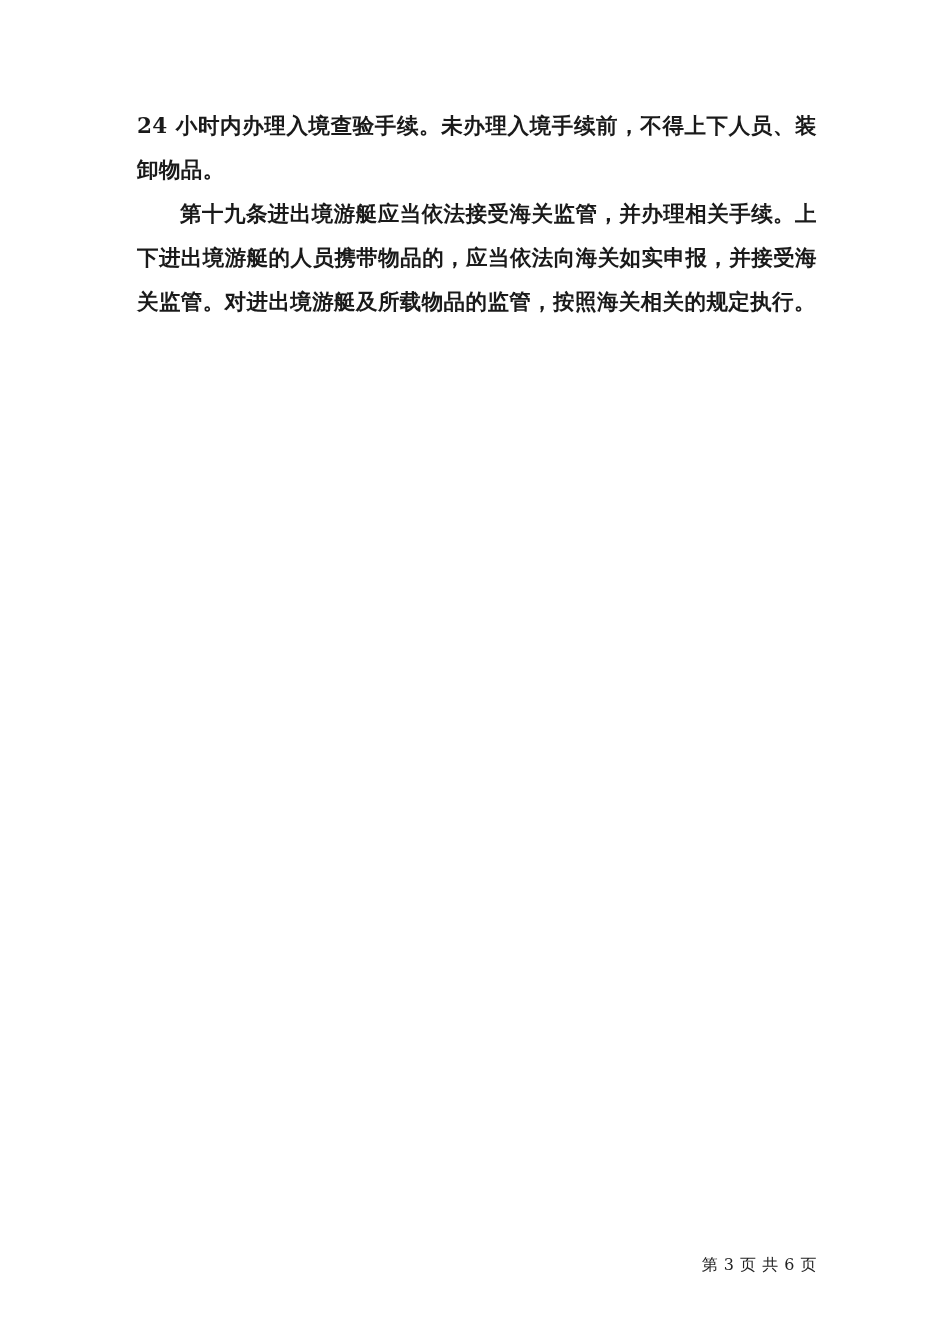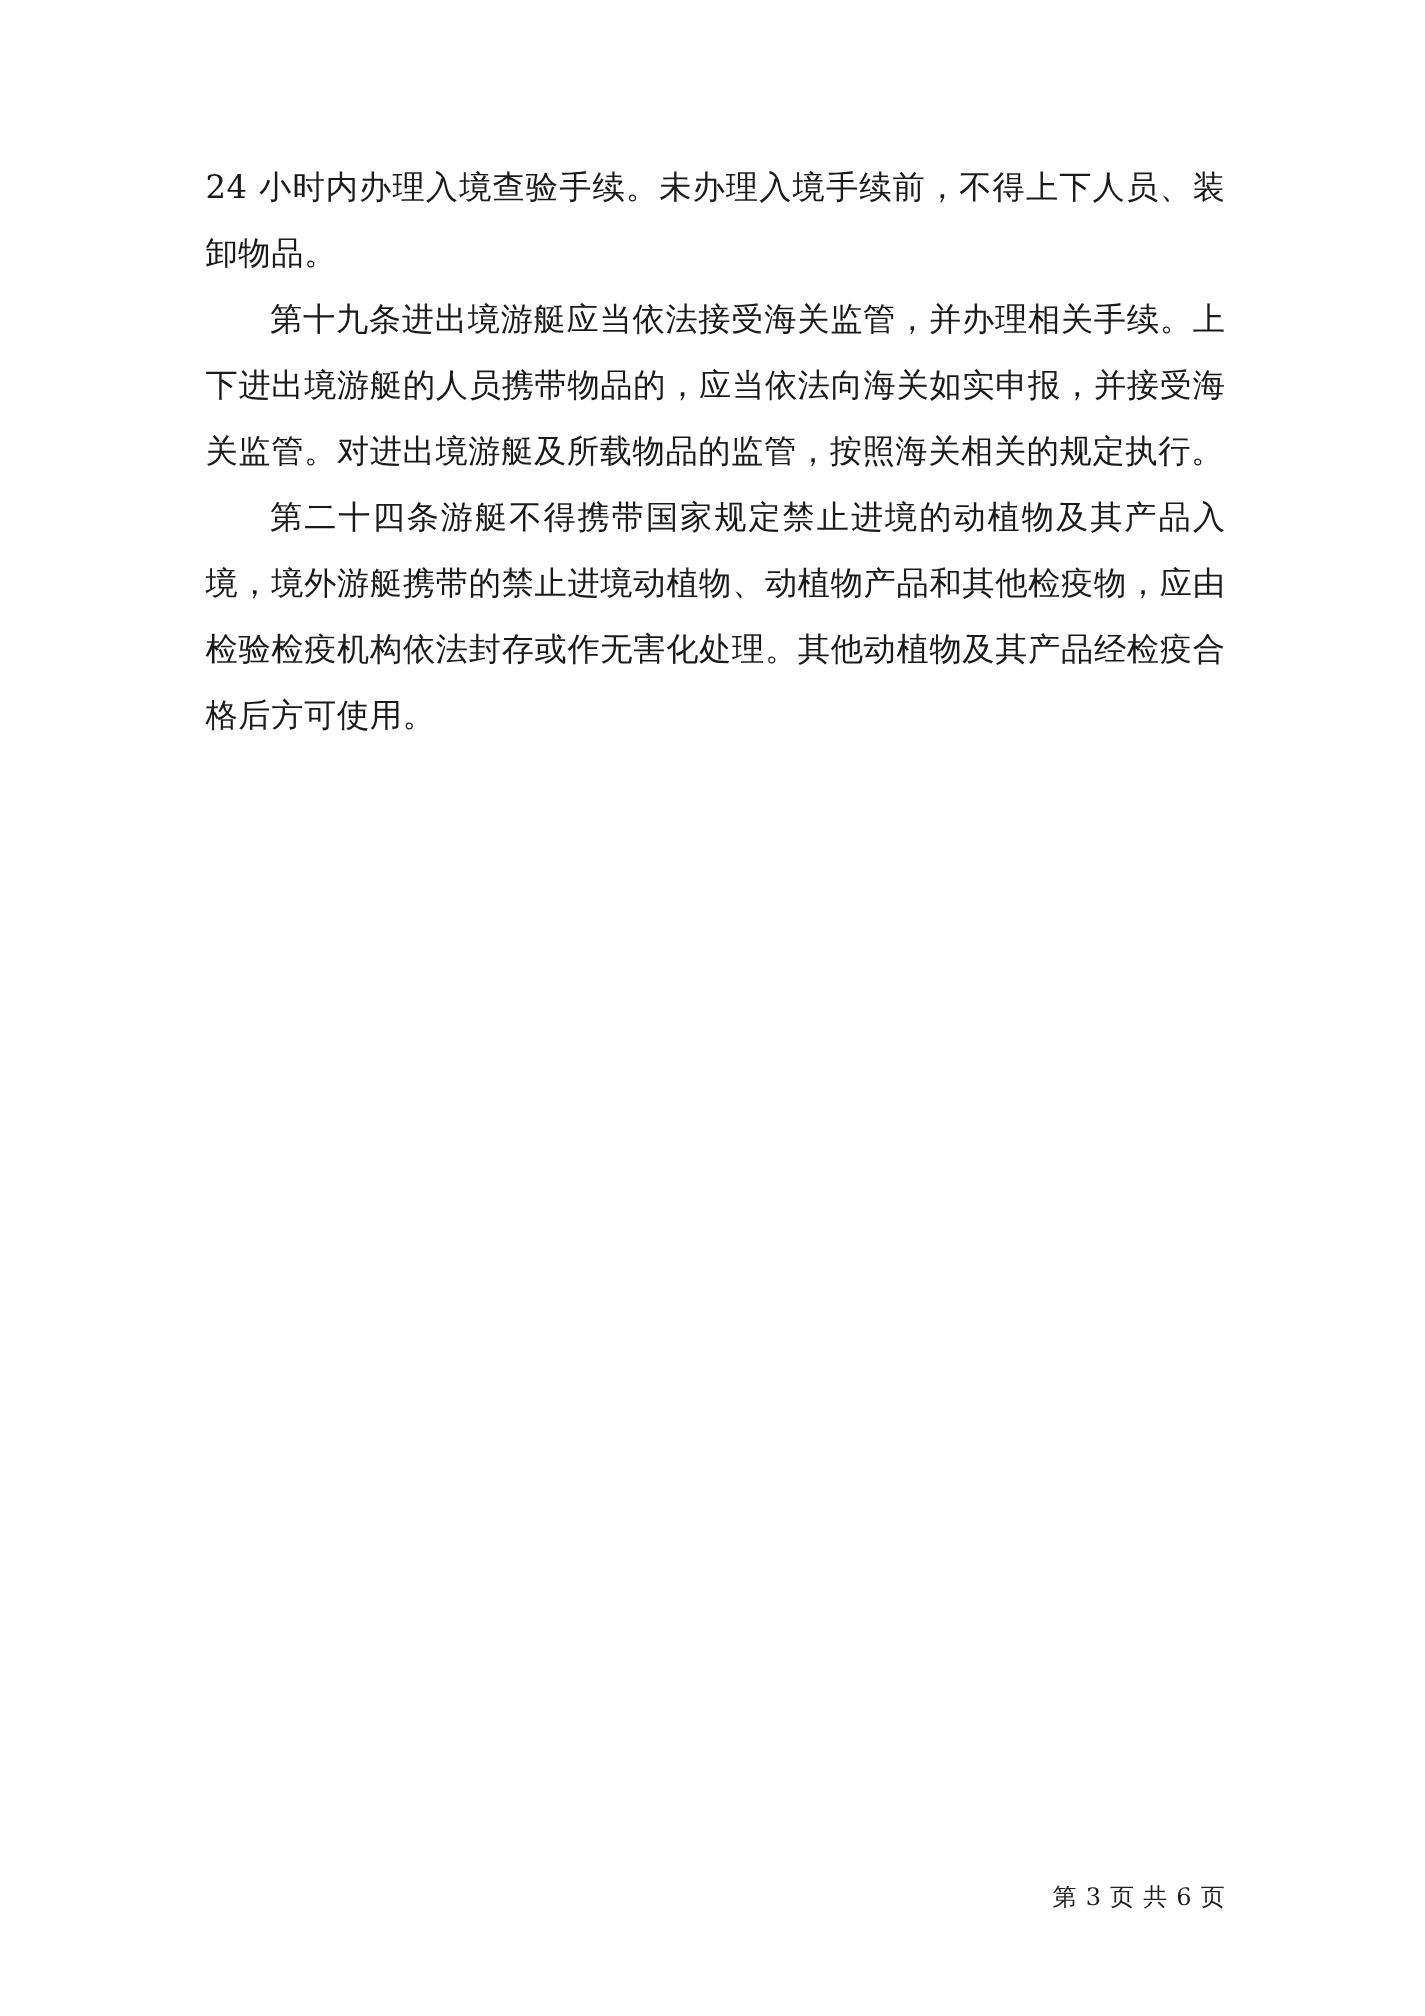--- a/index.html
+++ b/index.html
@@ -24,20 +24,21 @@
   }
   p.para {
     margin: 0;
     font-size: 21.5px;
     line-height: 44px;
     color: #1a1a1a;
     text-align: justify;
     text-justify: inter-ideograph;
     letter-spacing: 0.4px;
     font-family: "DejaVu Serif", "Liberation Serif", serif;
+    font-weight: bold;
   }
   p.indent {
     text-indent: 2em;
   }
   .footer {
     position: absolute;
     right: 133px;
     bottom: 68px;
     font-size: 16px;
     color: #222;
@@ -47,16 +48,15 @@
     margin-left: 28px;
   }
 </style>
 </head>
 <body>
 
 <div class="page">
   <div class="content">
     <p class="para">24 小时内办理入境查验手续。未办理入境手续前，不得上下人员、装卸物品。</p>
     <p class="para indent">第十九条进出境游艇应当依法接受海关监管，并办理相关手续。上下进出境游艇的人员携带物品的，应当依法向海关如实申报，并接受海关监管。对进出境游艇及所载物品的监管，按照海关相关的规定执行。</p>
-    <p class="para indent">第二十四条游艇不得携带国家规定禁止进境的动植物及其产品入境，境外游艇携带的禁止进境动植物、动植物产品和其他检疫物，应由检验检疫机构依法封存或作无害化处理。其他动植物及其产品经检疫合格后方可使用。</p>
   </div>
   <div class="footer">第 3 页 共 6 页</div>
 </div>
 
 </body></html>

